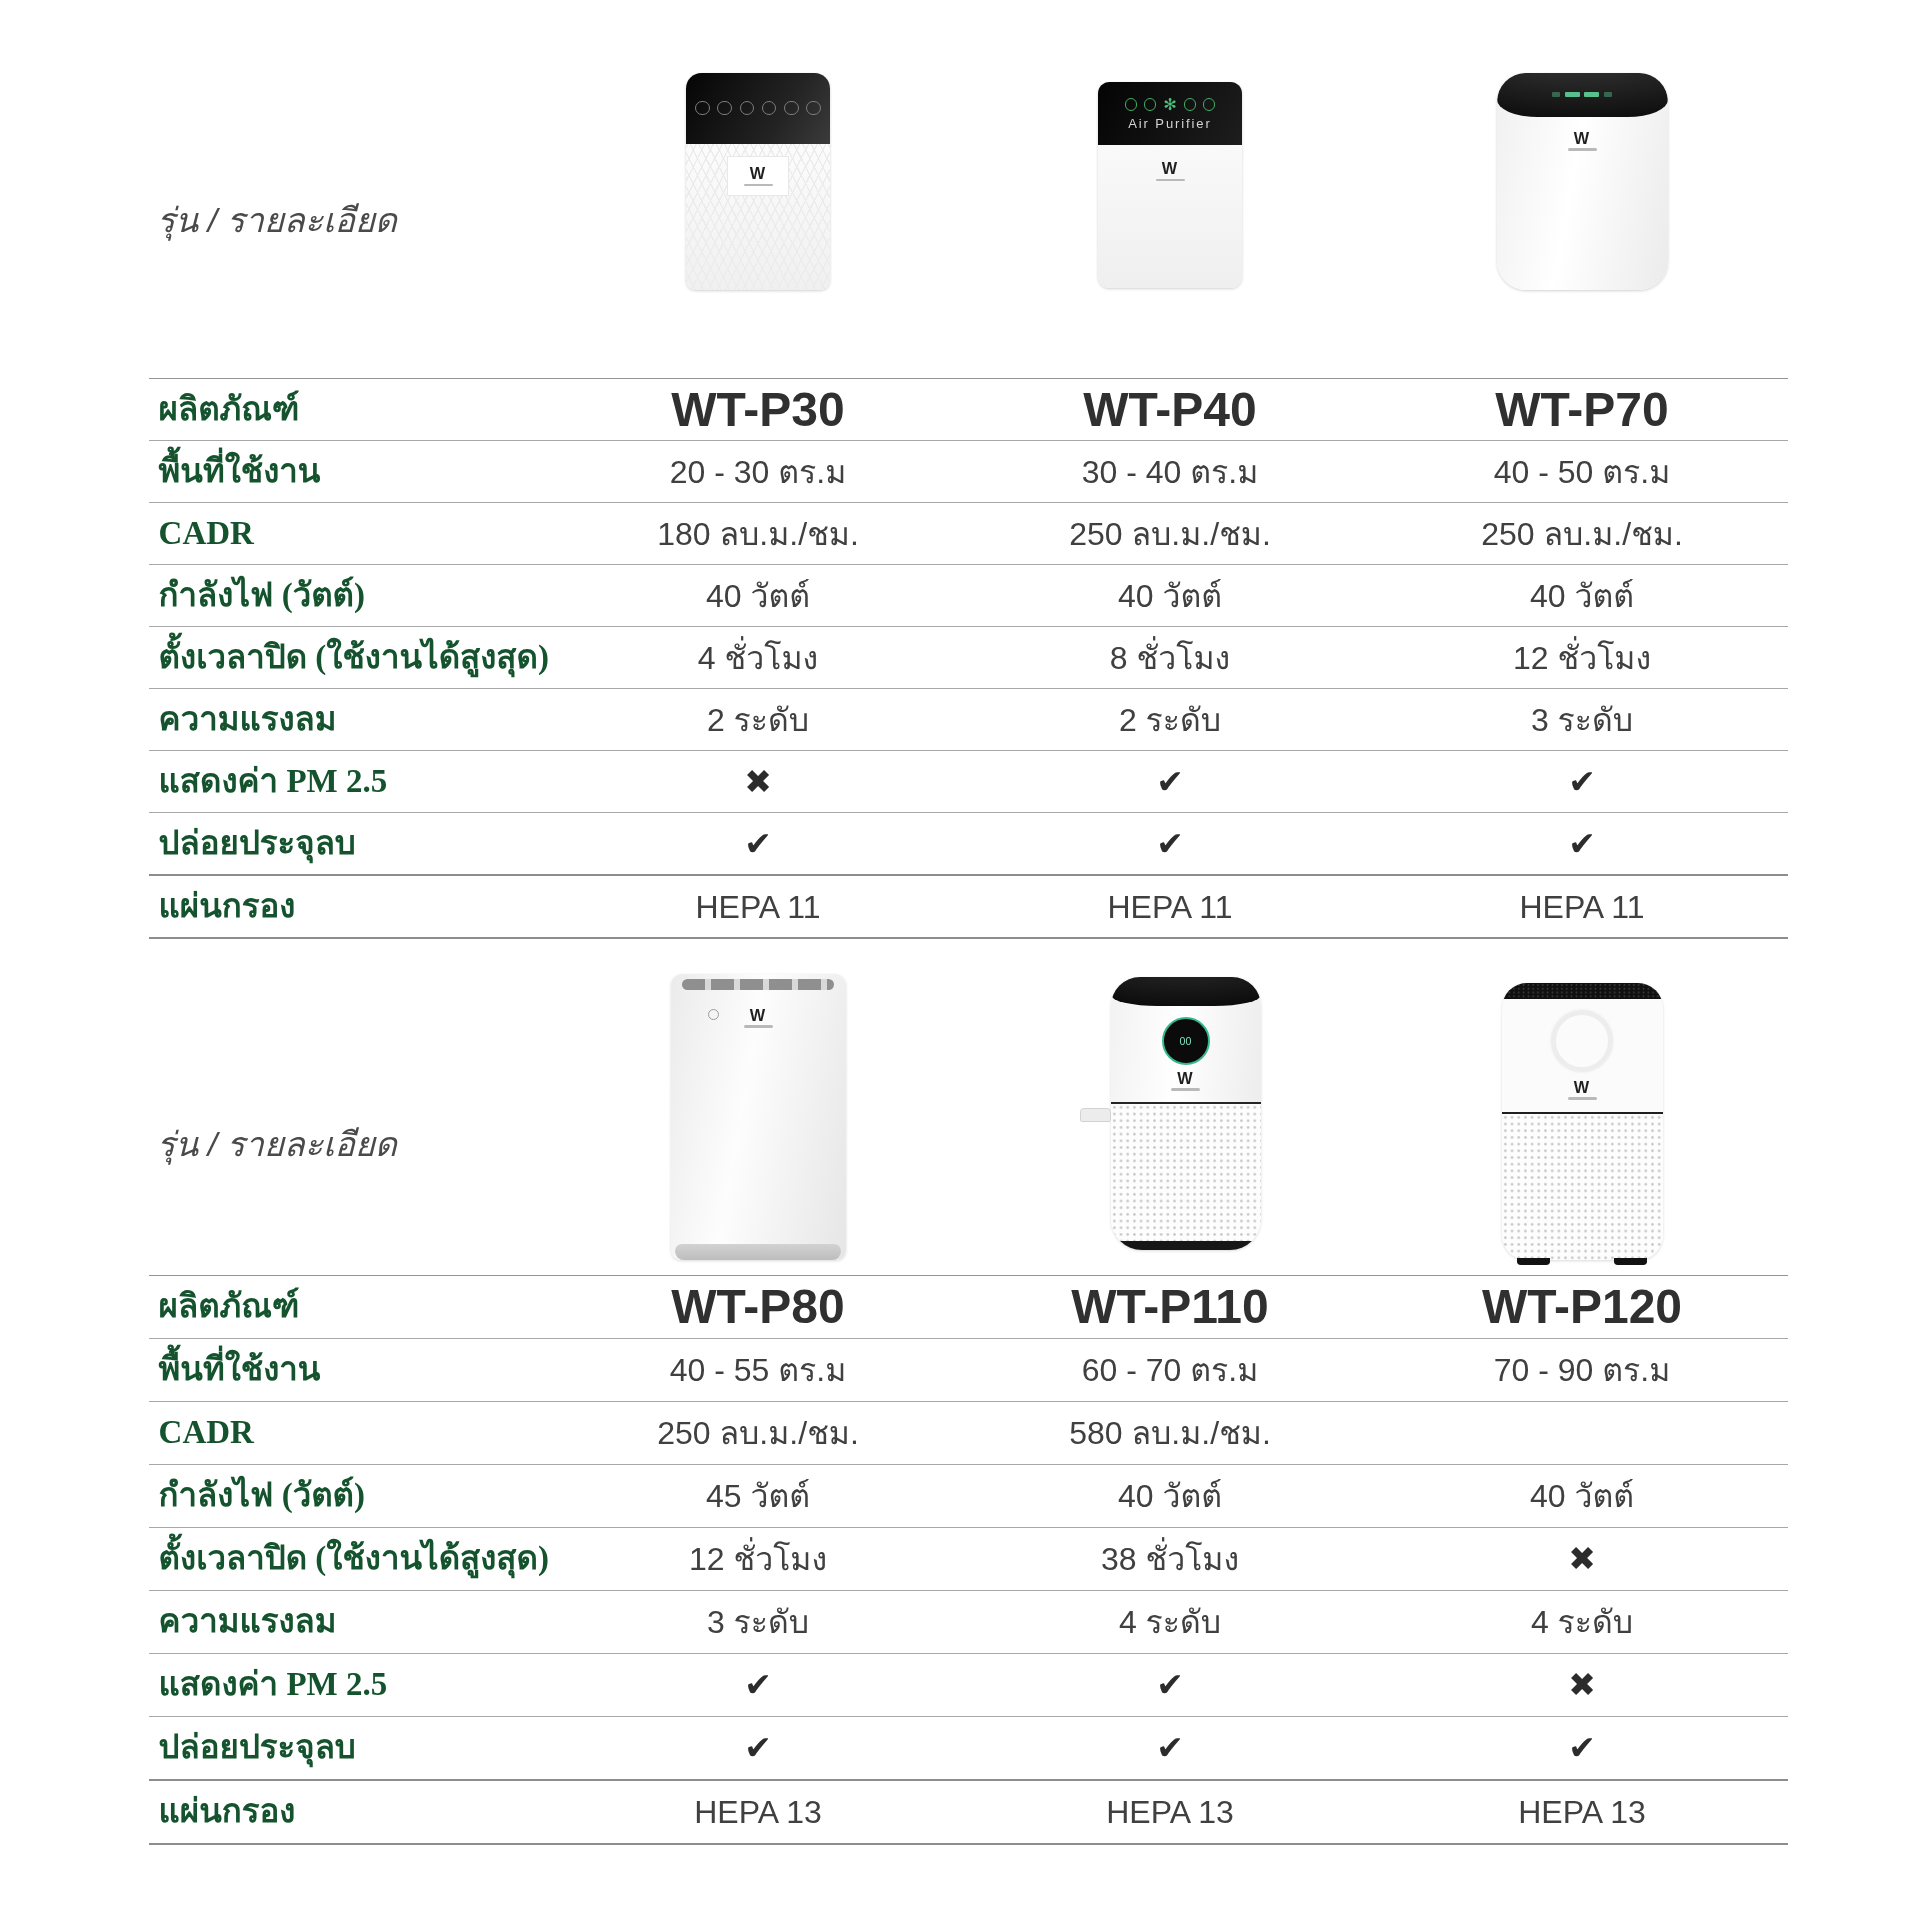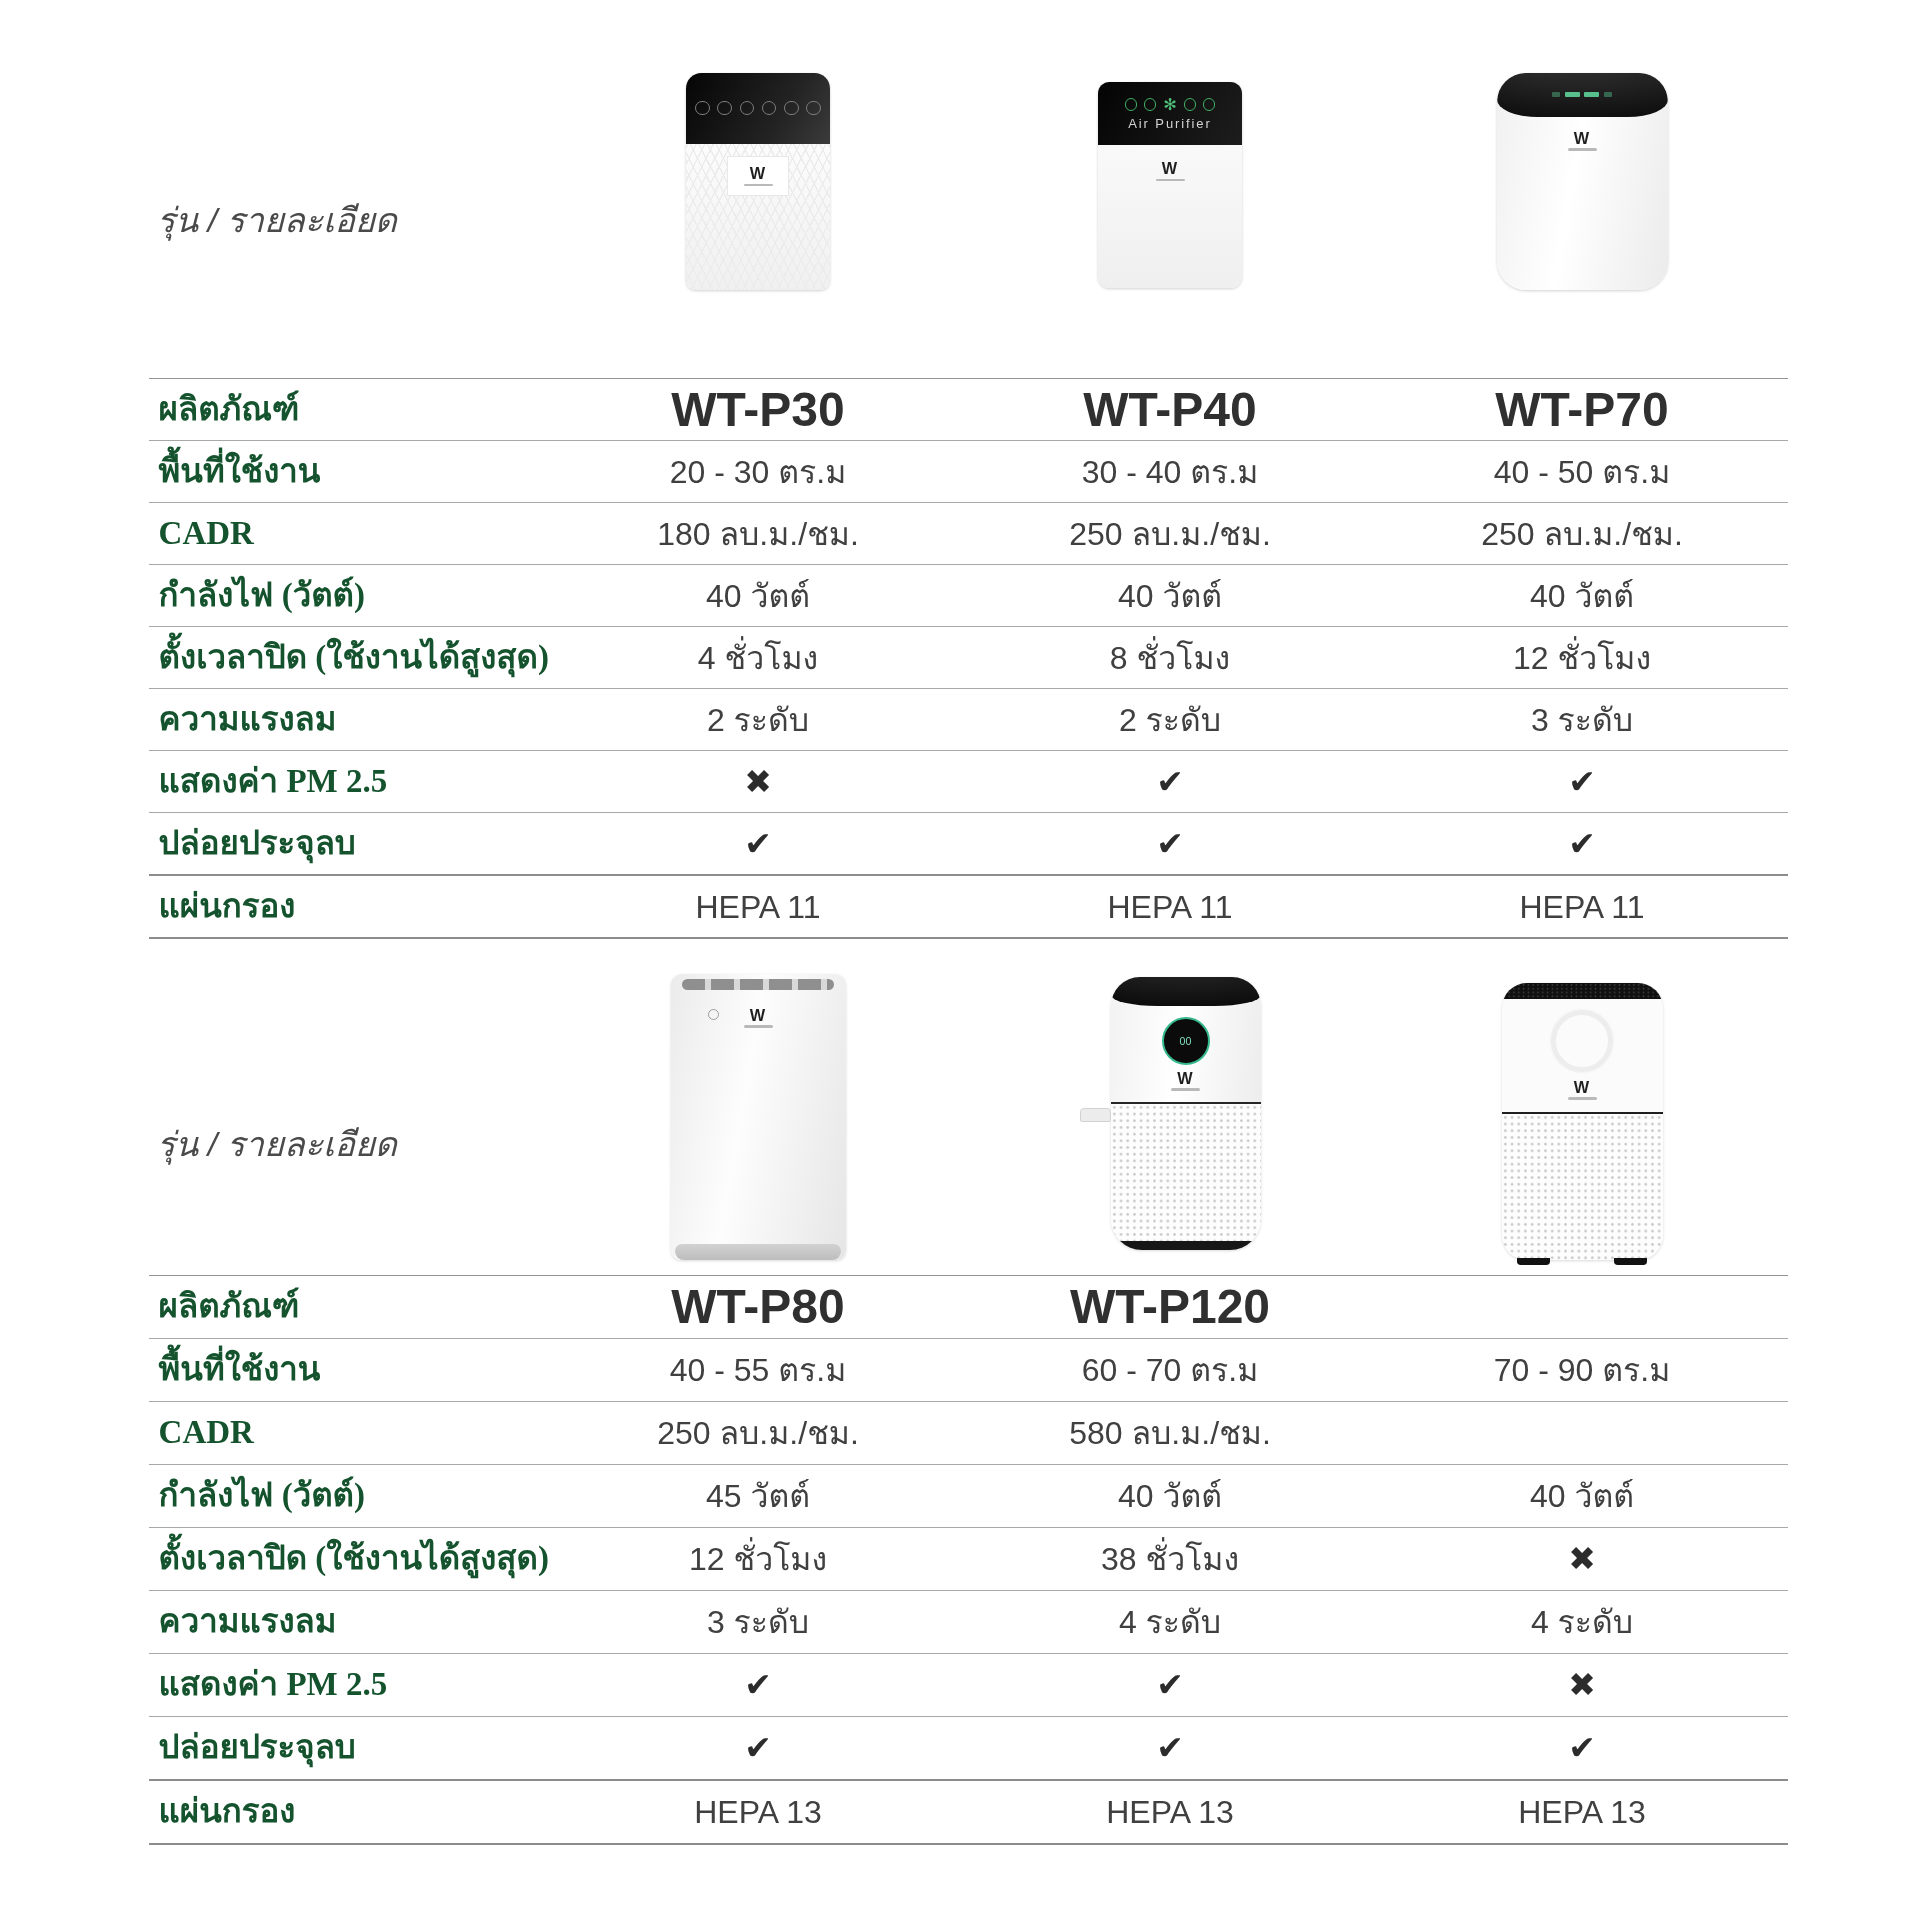--- a/index.html
+++ b/index.html
@@ -299,20 +299,21 @@
             <span></span>
           </div>
       </div>
     </div>
   </div>
 
   <div class="spec-table spec-table-2">
     <div class="grid spec-row">
       <div class="cell label">ผลิตภัณฑ์</div>
       <div class="cell value pname">WT-P80</div>
+      <div class="cell value pname">WT-P110</div>
       <div class="cell value pname">WT-P120</div>
     </div>
     <div class="grid spec-row">
       <div class="cell label">พื้นที่ใช้งาน</div>
       <div class="cell value">40 - 55 ตร.ม</div>
       <div class="cell value">60 - 70 ตร.ม</div>
       <div class="cell value">70 - 90 ตร.ม</div>
     </div>
     <div class="grid spec-row">
       <div class="cell label">CADR</div>

